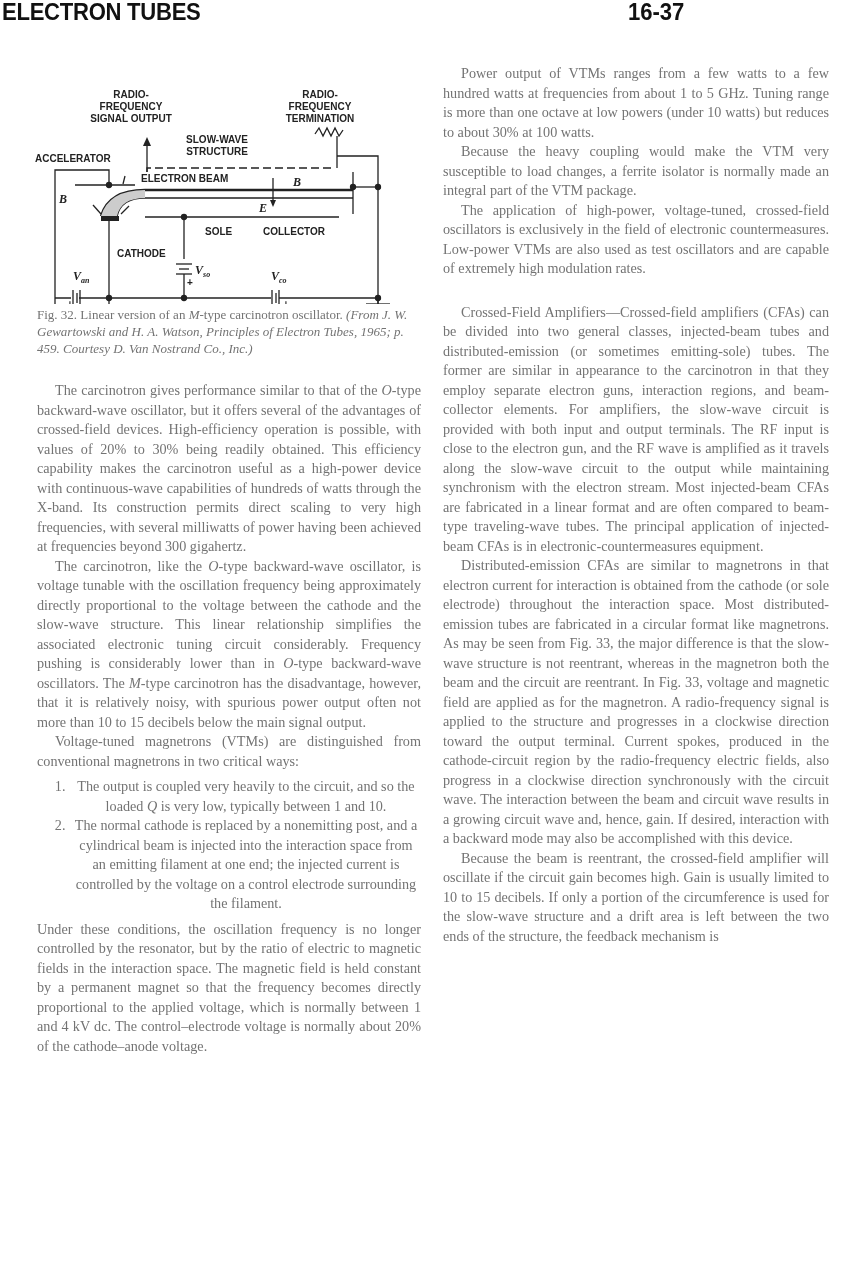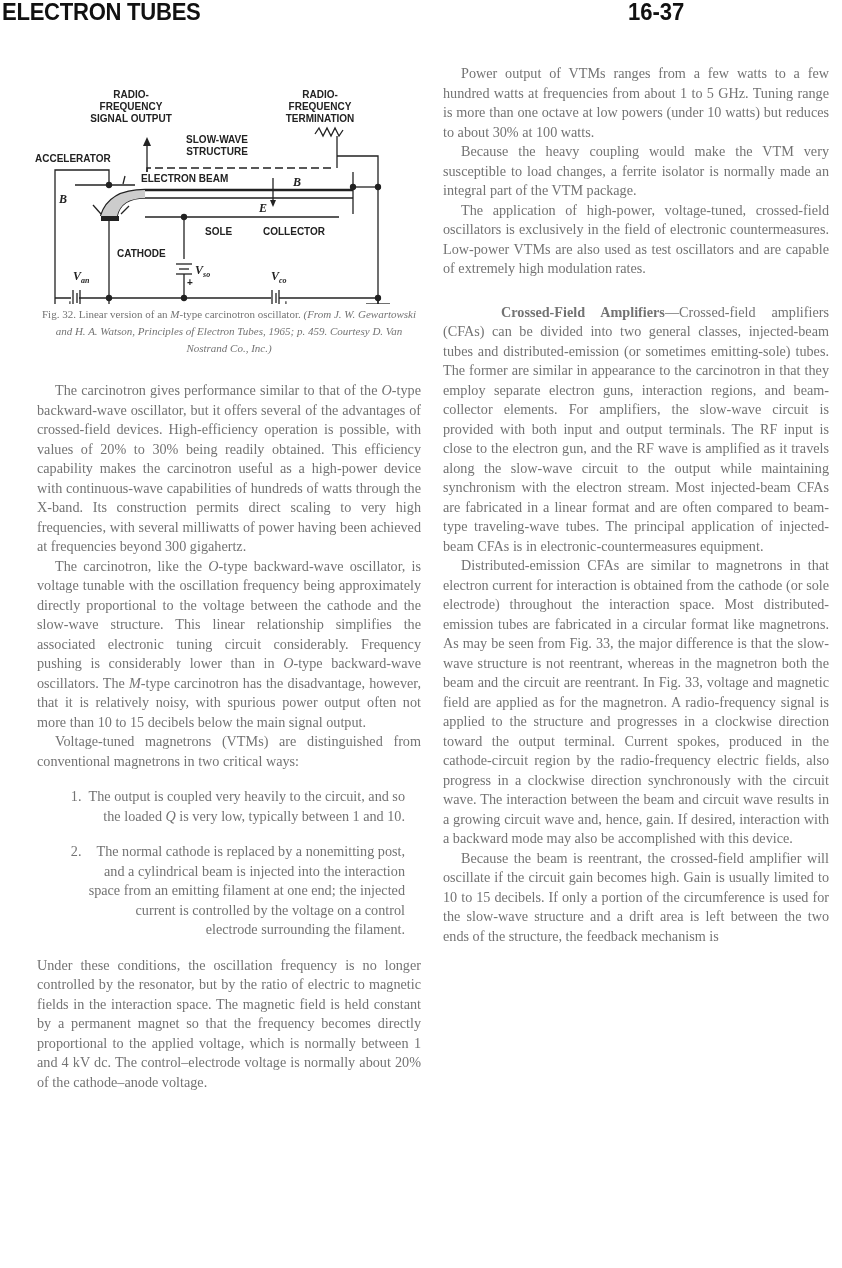--- a/index.html
+++ b/index.html
@@ -7,28 +7,28 @@
   .header { position: absolute; left: 0; top: 0; width: 688px; height: 30px; }
   .running-head { position: absolute; left: 2px; top: -2px; font-family: "Liberation Sans", sans-serif; font-weight: bold; font-size: 24px; letter-spacing: -0.3px; color: #111; transform: scaleX(0.92); transform-origin: left; }
   .page-num { position: absolute; right: 4px; top: -2px; font-family: "Liberation Sans", sans-serif; font-weight: bold; font-size: 24px; color: #111; transform: scaleX(0.92); transform-origin: right; }
   .col { position: absolute; font-family: "Liberation Serif", serif; font-size: 14.2px; line-height: 19.5px; text-align: justify; color: #737373; }
   .col-left { left: 37px; top: 64px; width: 384px; }
   .col-right { left: 443px; top: 64px; width: 386px; }
   .figure { position: relative; width: 384px; height: 238px; font-weight: bold; }
   .figure svg { position: absolute; left: -20px; top: 0; }
   .fig-text { font-family: "Liberation Sans", sans-serif; font-size: 10px; fill: #222; }
   .fig-it { font-family: "Liberation Serif", serif; font-style: italic; font-size: 12px; fill: #222; }
-  .caption { font-size: 11px; line-height: 17px; margin-top: 4px; text-align: center; }
+  .caption { font-size: 13px; line-height: 17px; margin-top: 4px; text-align: left; }
   .caption .cap-src { font-style: italic; }
   p { margin: 0; text-indent: 18px; }
   p.noindent { text-indent: 0; }
   .gap-lg { height: 24px; }
   ol { margin: 6px 0 6px 0; padding-left: 32px; }
-  ol li { padding-left: 2px; margin: 16px; text-align: right; }
-  .runin { font-weight: bold; margin-left: 40px; }
+  ol li { padding-left: 2px; margin: 0; text-align: center; }
+  .runin { font-weight: normal; }
   i { font-style: italic; }
 </style>
 </head>
 <body>
 
 <div class="header">
   <div class="running-head">ELECTRON TUBES</div>
   <div class="page-num">16-37</div>
 </div>
 

